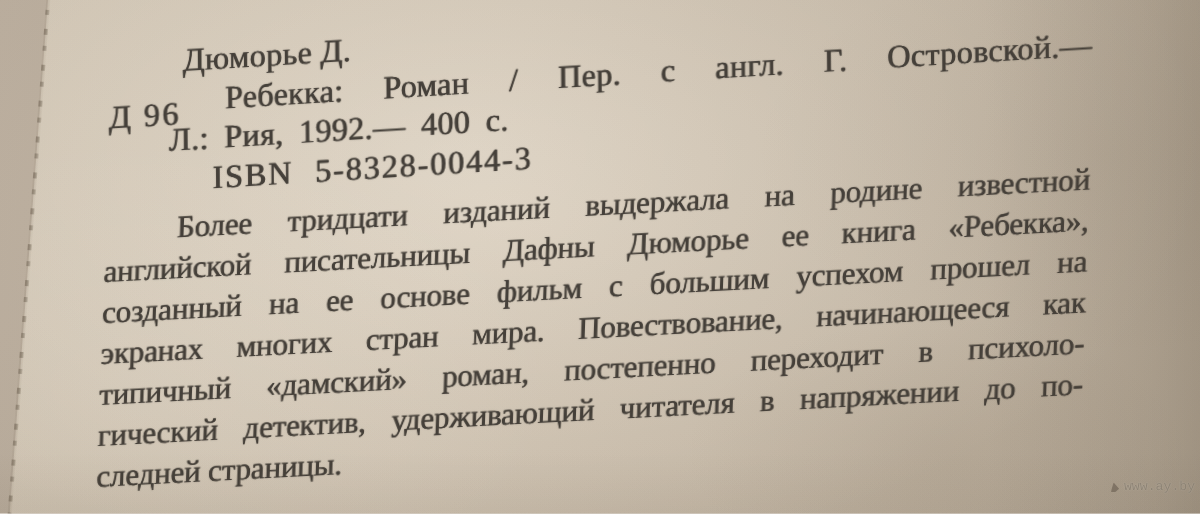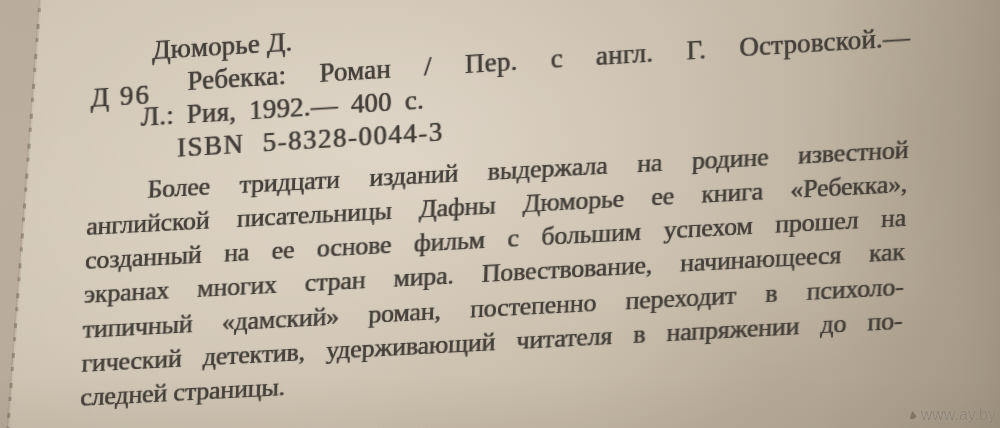--- a/index.html
+++ b/index.html
@@ -85,24 +85,24 @@
     text-shadow: 0.4px 0 0 currentColor, 0 0 1.2px rgba(69,64,58,0.5);
     filter: blur(0.25px);
   }
   .ann-line { text-align: justify; text-align-last: justify; white-space: normal; }
   .ann-line.first { text-indent: 60px; }
   .ann-line.last { text-align-last: left; }
 
   
   .watermark {
     position: absolute;
-    right: 4px; bottom: 4px;
+    right: 4px; bottom: 16px;
     display: flex; align-items: center; gap: 4px;
-    font-family: Liberation Sans, sans-serif;
-    font-size: 16px;
+    font-family: Liberation Mono, monospace;
+    font-size: 11px;
     color: #8a8072;
     text-shadow: 0 0 1px rgba(255,255,255,0.35);
     opacity: 0.85;
   }
   .wm-mark {
     width: 7px; height: 8px;
     background: #6e6355;
     clip-path: polygon(0 100%, 35% 0, 100% 65%, 55% 100%);
     opacity: 0.8;
   }

